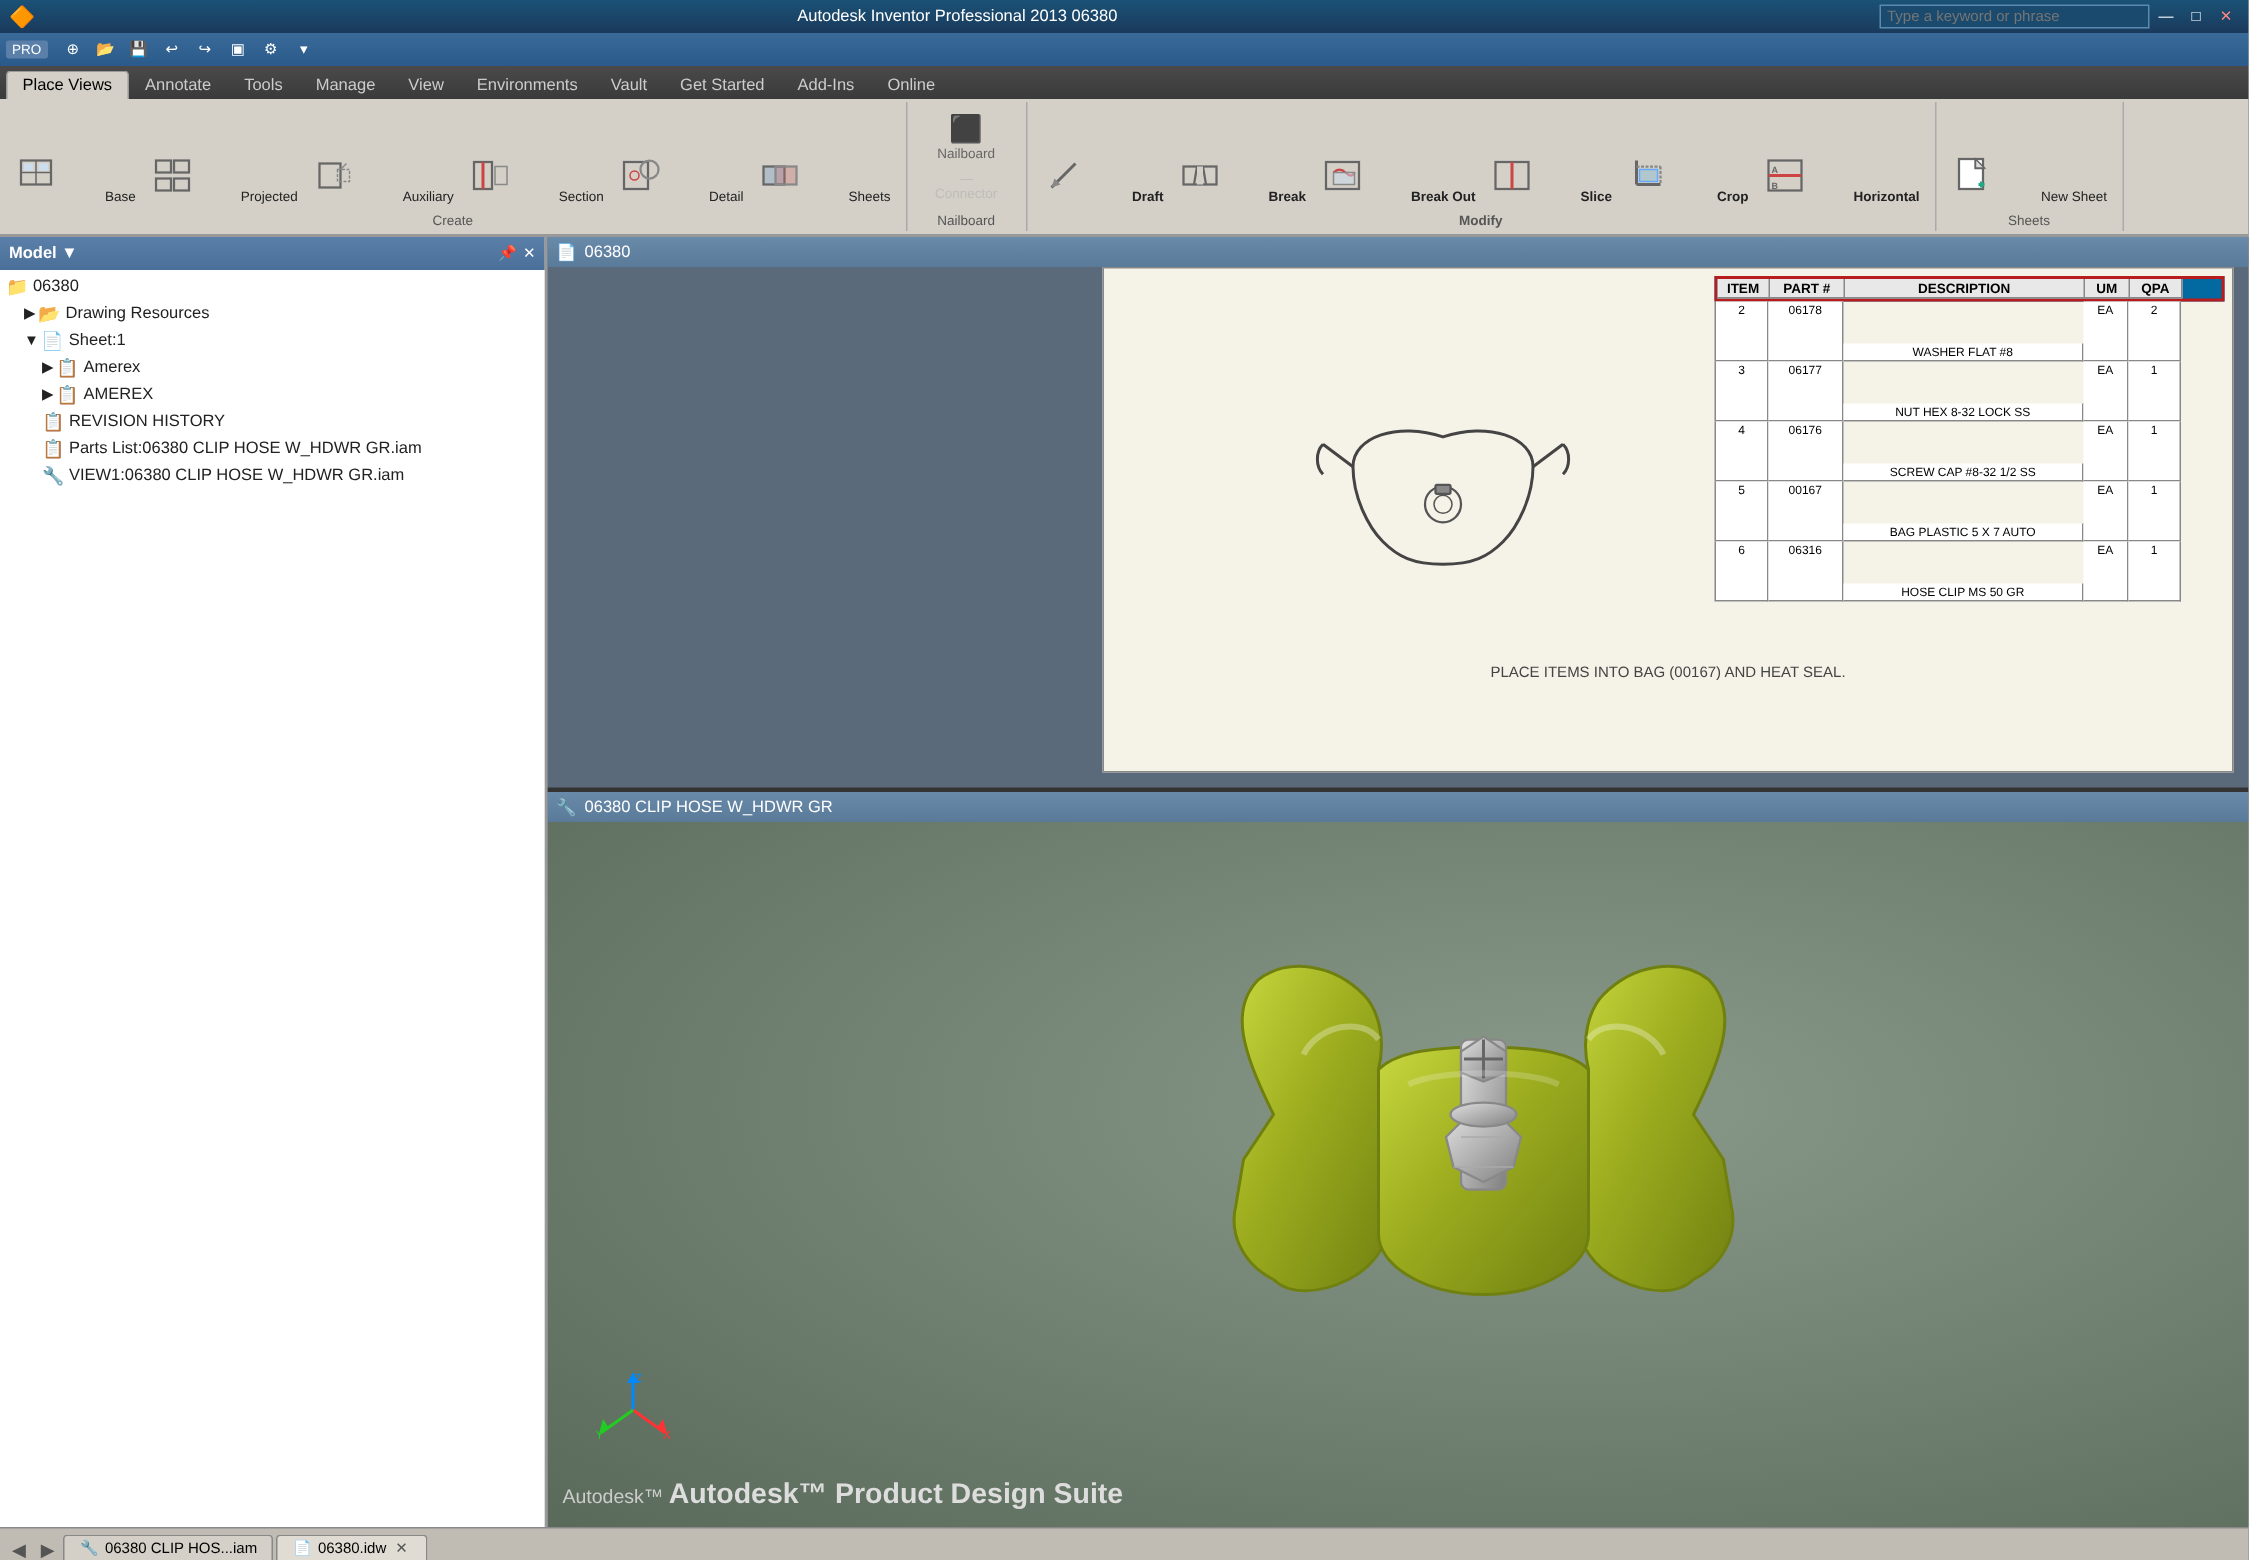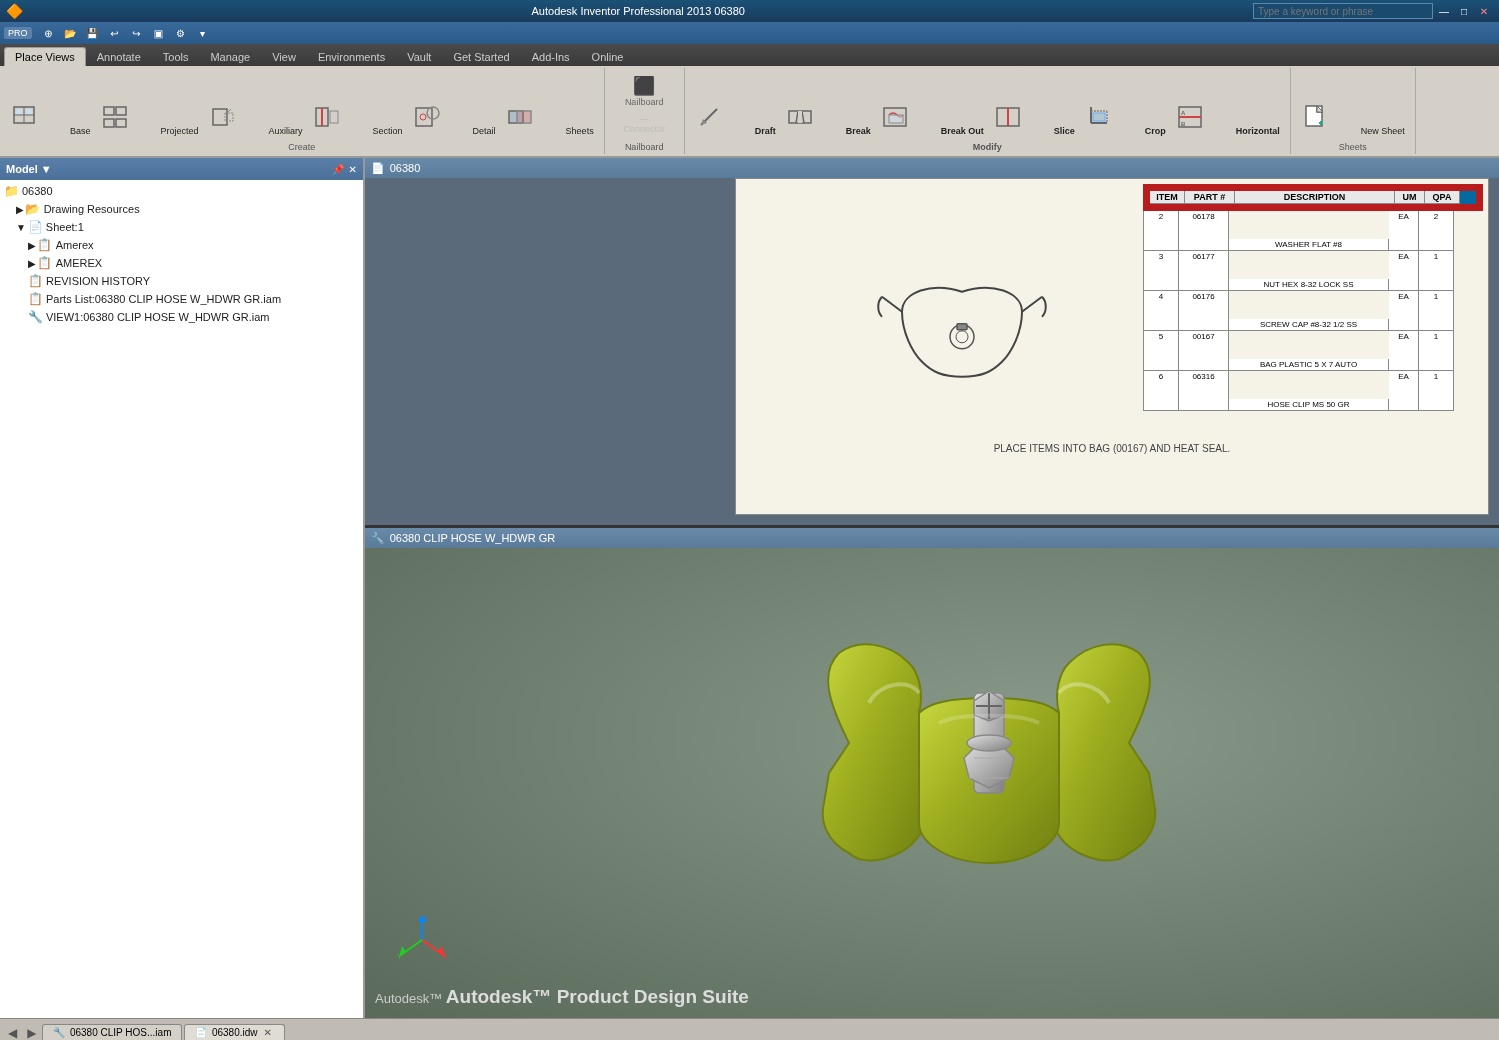--- a/index.html
+++ b/index.html
@@ -222,21 +222,21 @@
     
     #bom-table {
       position: absolute;
       top: 5px; right: 5px;
       width: 340px;
     }
     .bom-header {
       display: grid;
       grid-template-columns: 35px 50px 160px 30px 35px;
       background: #0369a1;
-      border: 7px solid #b91c1c;
+      border: 2px solid #b91c1c;
     }
     .bom-cell {
       padding: 1px 3px;
       font-size: 9px;
       border-right: 1px solid #888;
       border-bottom: 1px solid #888;
       background: #e8e8e8;
       font-weight: bold;
       text-align: center;
     }

